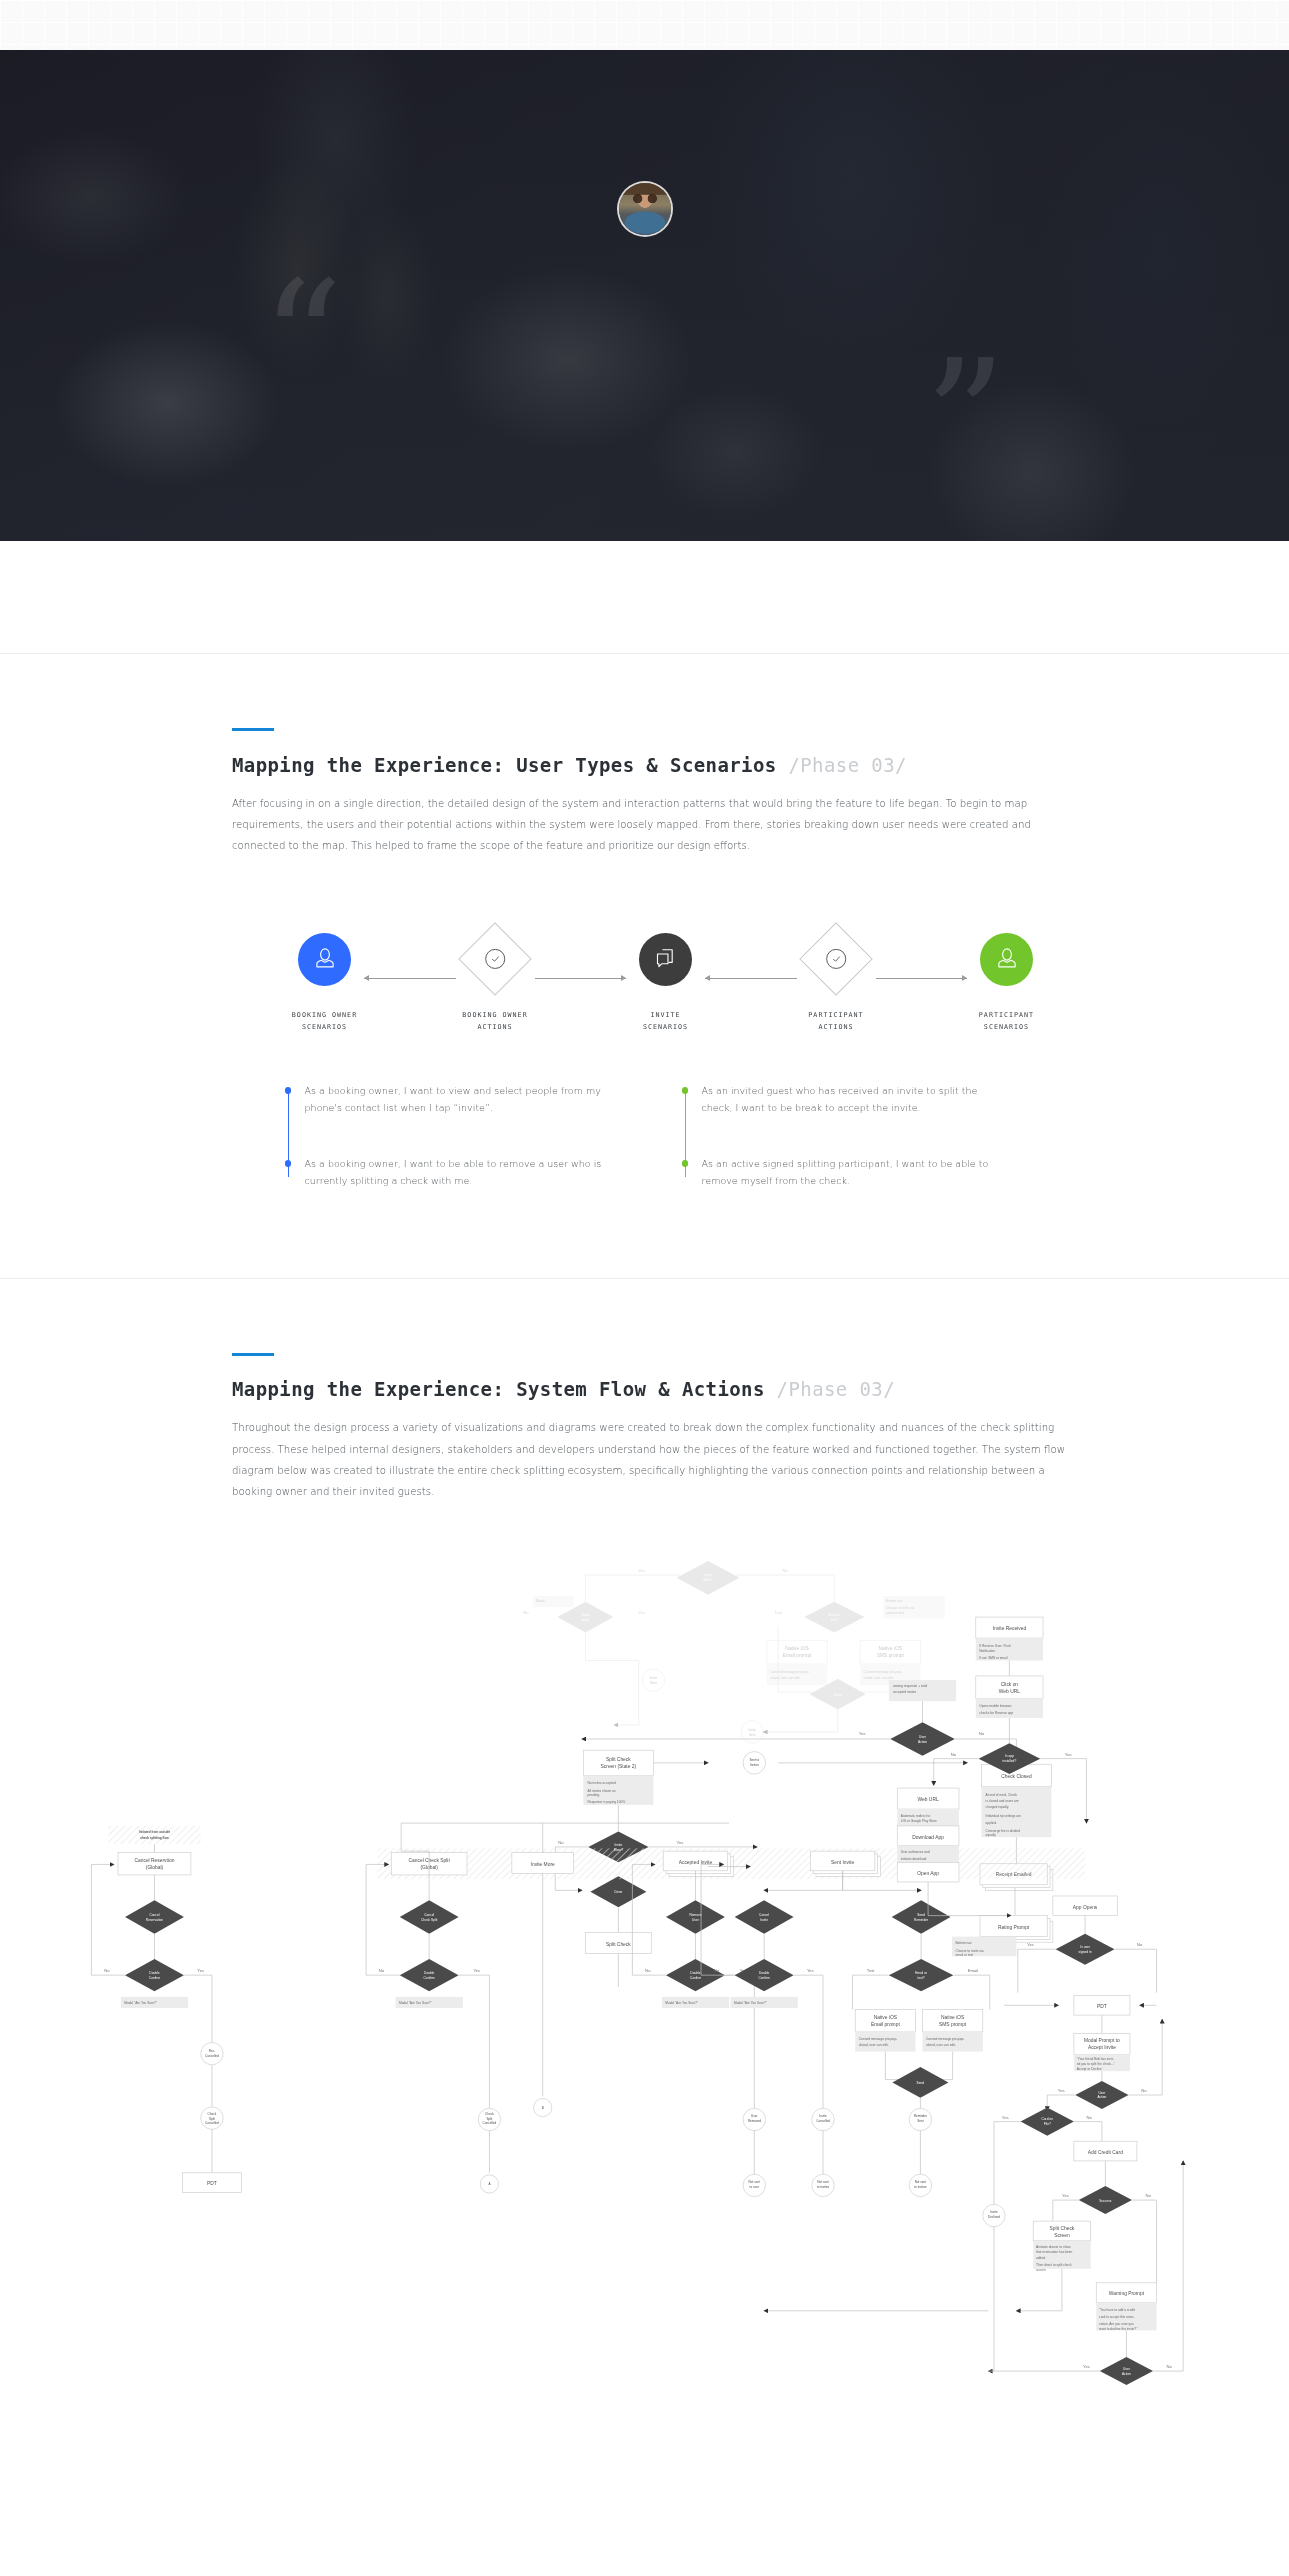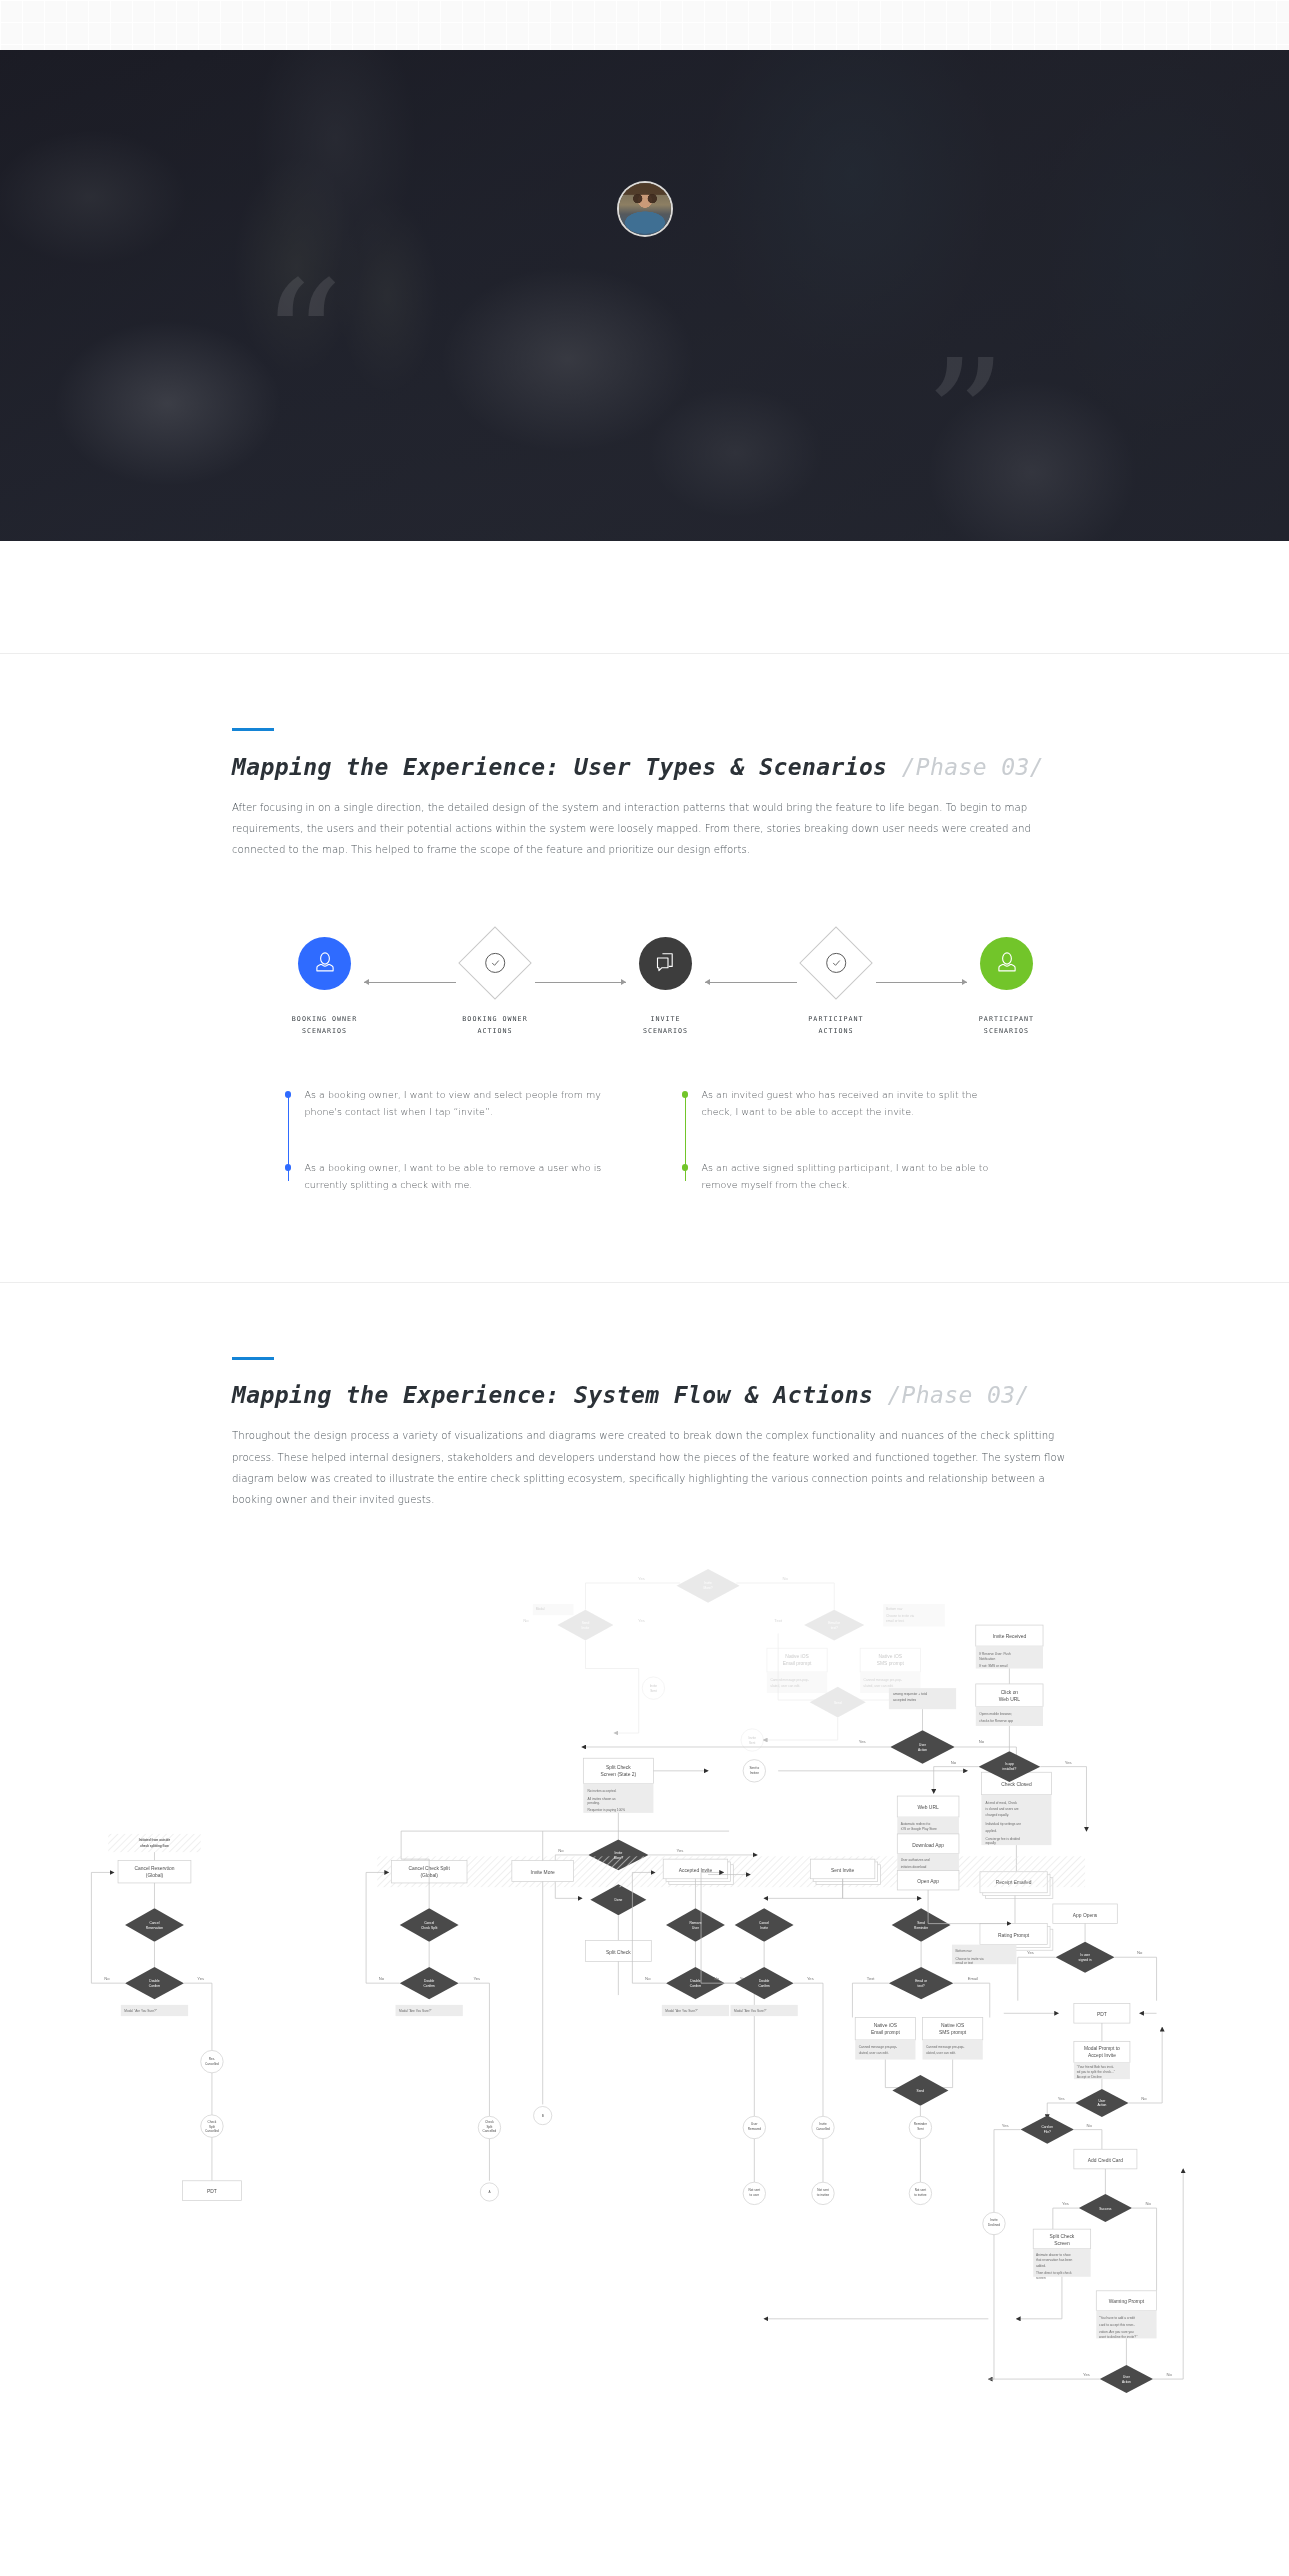--- a/index.html
+++ b/index.html
@@ -128,27 +128,26 @@
     padding-left: 18px;
   }
   .accent-bar {
     width: 42px;
     height: 3.5px;
     background: #1484d6;
     margin-bottom: 22.4px;
   }
   h2.section-title {
     font-family: "DejaVu Sans Mono", monospace;
-    font-size: 23px;
+    font-size: 19px;
     font-weight: 700;
     color: #2b3137;
     letter-spacing: 0.4px;
     margin-bottom: 17px;
     white-space: nowrap;
-    font-style: italic;
   }
   h2.section-title .phase {
     color: #c9cdd1;
     font-weight: 400;
   }
   p.body-copy {
     font-family: "DejaVu Sans", sans-serif;
     font-size: 10.2px;
     line-height: 2.07;
     color: #4a5258;
@@ -415,21 +414,21 @@
         </div>
         <div class="scen-item">
           <span class="dot blue"></span>
           <span class="scen-text">As a booking owner, I want to be able to remove a user who is currently splitting a check with me.</span>
         </div>
       </div>
       <div class="scen-col">
         <div class="scen-rail green"></div>
         <div class="scen-item">
           <span class="dot green"></span>
-          <span class="scen-text">As an invited guest who has received an invite to split the check, I want to be able to accept the invite.</span>
+          <span class="scen-text">As an invited guest who has received an invite to split the check, I want to be break to accept the invite.</span>
         </div>
         <div class="scen-item">
           <span class="dot green"></span>
           <span class="scen-text">As an active signed splitting participant, I want to be able to remove myself from the check.</span>
         </div>
       </div>
     </div>
   </div>
   <div class="gap-white" style="height:88px"></div>
 </div>

